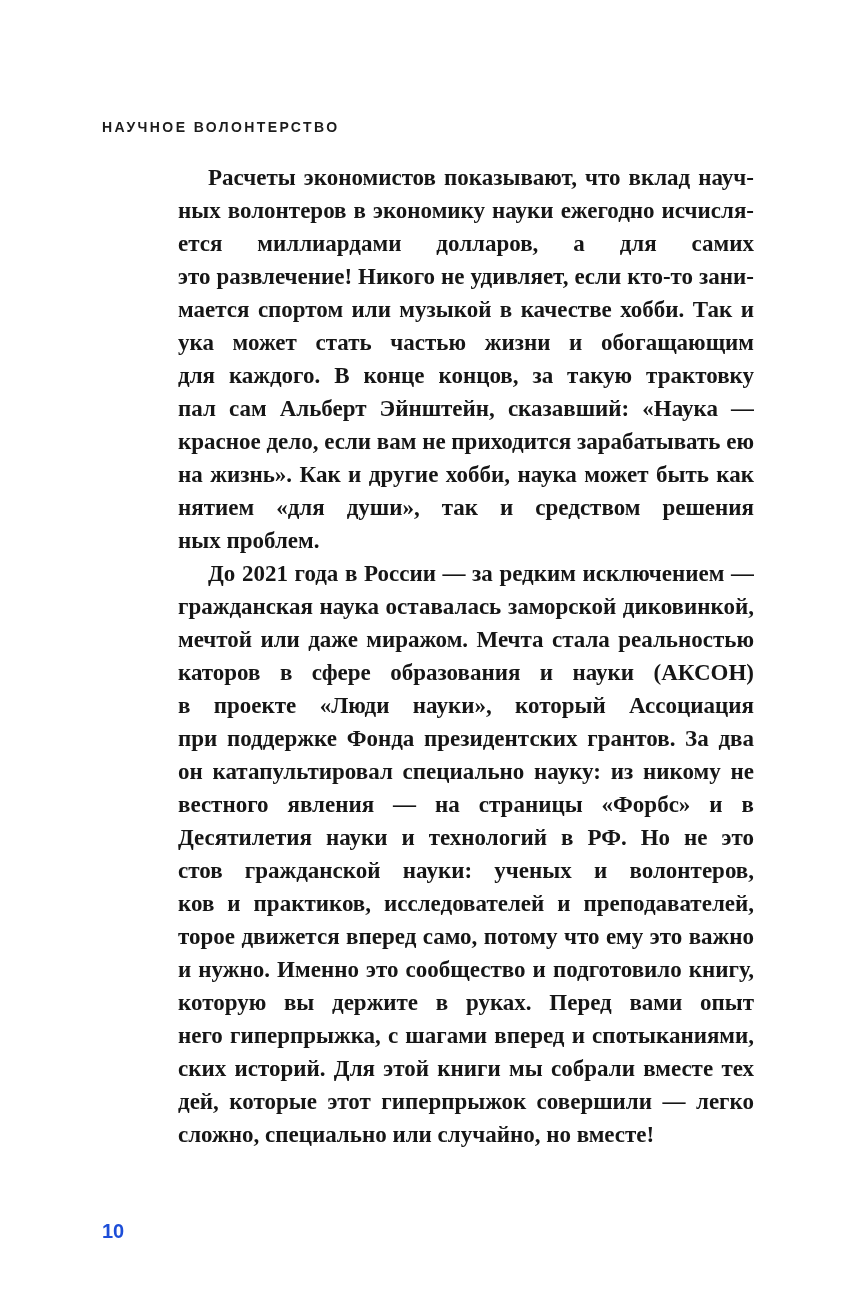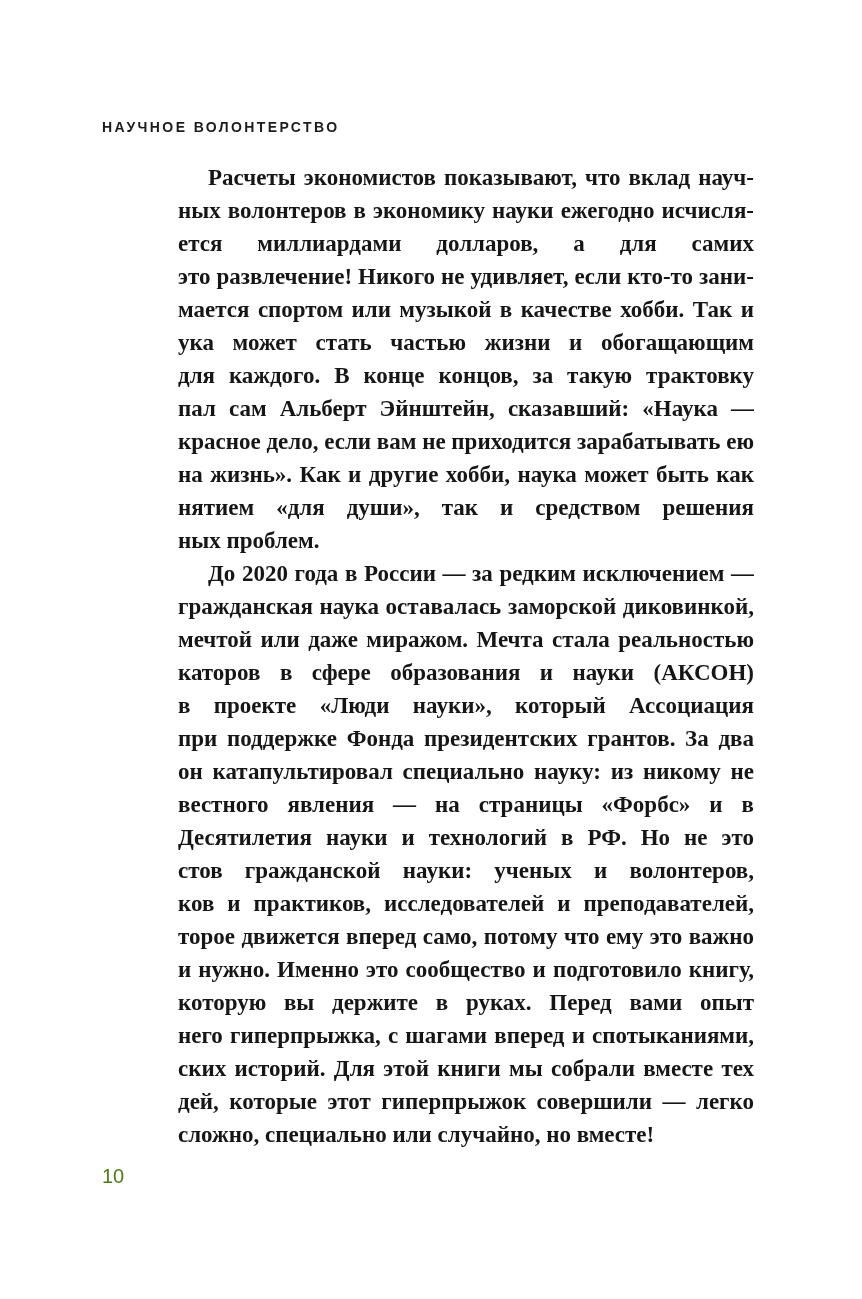--- a/index.html
+++ b/index.html
@@ -35,25 +35,25 @@
     text-align-last: justify;
     height: 30px;
     overflow: hidden;
     font-weight: bold;
   }
   .para .line.first { text-indent: 30px; }
   .para .line.last { text-align-last: left; }
   .page-number {
     position: absolute;
     left: 93px;
-    top: 1156px;
+    top: 1211px;
     font-family: "Liberation Sans", "DejaVu Sans", sans-serif;
     font-size: 20px;
-    font-weight: 400;
-    color: #4d7c0f;
+    font-weight: 700;
+    color: #1d4ed8;
   }
 </style>
 </head>
 <body style="background: rgb(255, 255, 255);">
 
 <div class="running-header" style="color: rgb(28, 28, 28);">НАУЧНОЕ ВОЛОНТЕРСТВО</div>
 
 <div class="body-text" style="color: rgb(22, 22, 22);">
     <div class="para">
       <div class="line first">Расчеты экономистов показывают, что вклад науч-</div>
@@ -63,21 +63,21 @@
       <div class="line">мается спортом или музыкой в качестве хобби. Так и на-</div>
       <div class="line">ука может стать частью жизни и обогащающим опытом</div>
       <div class="line">для каждого. В конце концов, за такую трактовку высту-</div>
       <div class="line">пал сам Альберт Эйнштейн, сказавший: «Наука — пре-</div>
       <div class="line">красное дело, если вам не приходится зарабатывать ею</div>
       <div class="line">на жизнь». Как и другие хобби, наука может быть как за-</div>
       <div class="line">нятием «для души», так и средством решения конкрет-</div>
       <div class="line last">ных проблем.</div>
     </div>
     <div class="para">
-      <div class="line first">До 2020 года в России — за редким исключением —</div>
+      <div class="line first">До 2021 года в России — за редким исключением —</div>
       <div class="line">гражданская наука оставалась заморской диковинкой,</div>
       <div class="line">мечтой или даже миражом. Мечта стала реальностью</div>
       <div class="line">каторов в сфере образования и науки (АКСОН) запустила</div>
       <div class="line">в проекте «Люди науки», который Ассоциация коммуни-</div>
       <div class="line">при поддержке Фонда президентских грантов. За два года</div>
       <div class="line">он катапультировал специально науку: из никому не из-</div>
       <div class="line">вестного явления — на страницы «Форбс» и в программу</div>
       <div class="line">Десятилетия науки и технологий в РФ. Но не это главное.</div>
       <div class="line">стов гражданской науки: ученых и волонтеров, теорети-</div>
       <div class="line">ков и практиков, исследователей и преподавателей, ко-</div>

